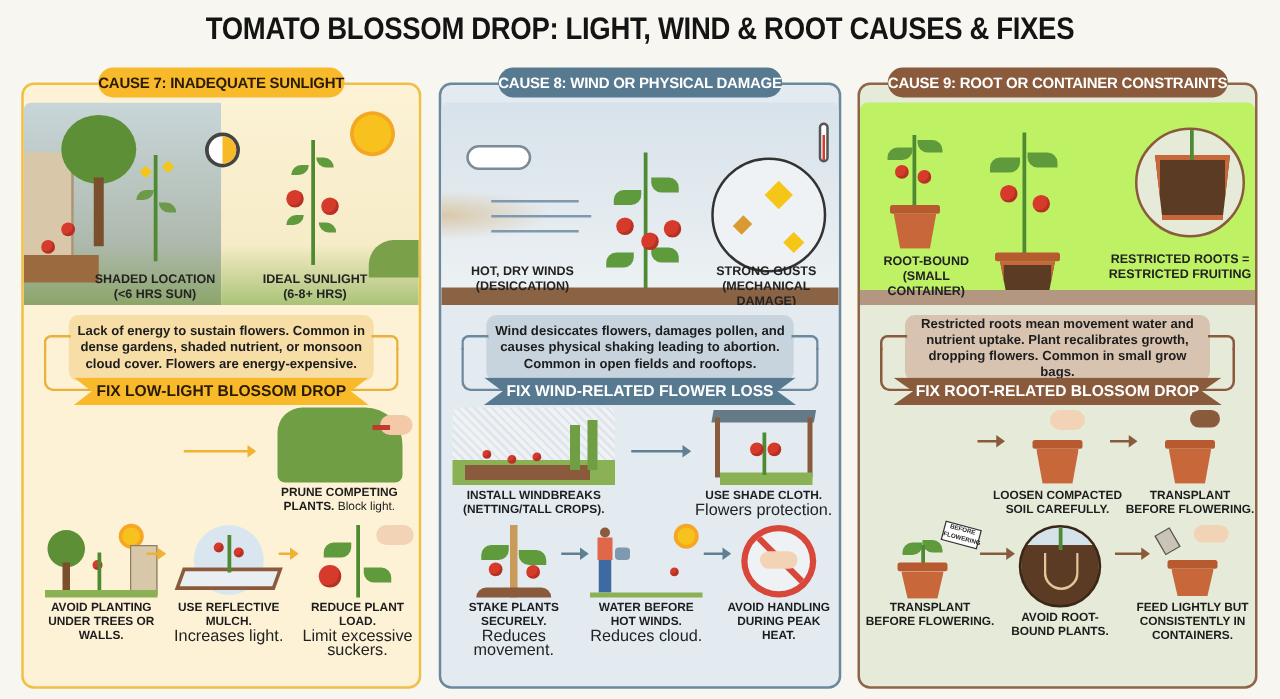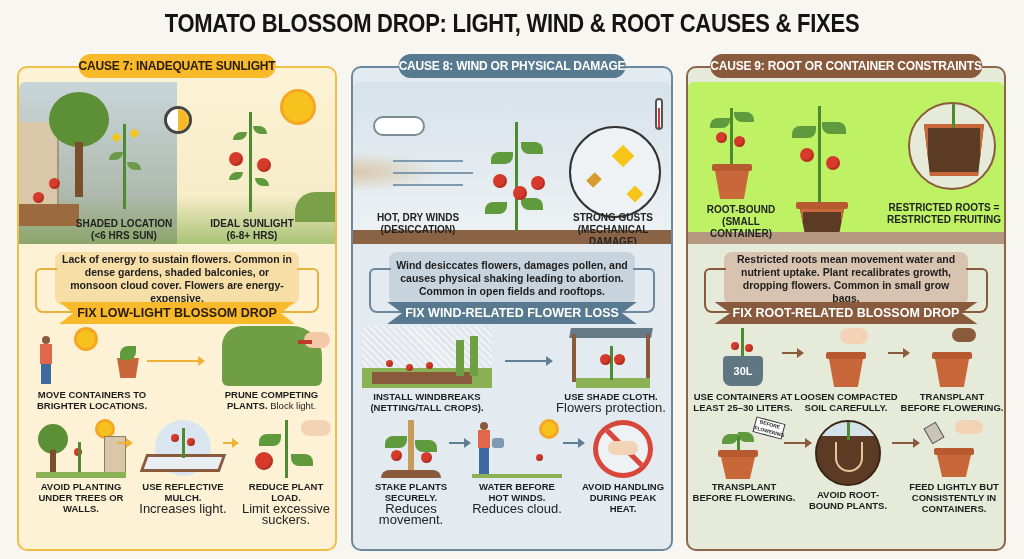--- a/index.html
+++ b/index.html
@@ -131,35 +131,24 @@
       <div class="scene-label" style="left:10px;top:136px;width:130px;">
         <div>IDEAL SUNLIGHT</div>
         <div>(6-8+ HRS)</div>
       </div>
     </div>
     <div style="position:absolute;left:145px;top:24px;width:28px;height:28px;border-radius:50%;background:#fff;border:3px solid #444;">
       <div style="position:absolute;right:0;top:0;width:11px;height:22px;background:#f6b928;border-radius:0 11px 11px 0;"></div>
     </div>
   </div>
 
-  <div class="desc">Lack of energy to sustain flowers. Common in dense gardens, shaded balconies, or monsoon cloud cover. Flowers are energy-expensive.</div>
+  <div class="desc">Lack of energy to sustain flowers. Common in dense gardens, shaded nutrient, or monsoon cloud cover. Flowers are energy-expensive.</div>
   <div class="loop"></div>
   <div class="fix-banner">FIX LOW-LIGHT BLOSSOM DROP</div>
 
-  <div class="fix-item" style="left:8px;top:258px;width:130px;">
-    <div class="ill" style="width:120px;height:60px;">
-      <div style="position:absolute;left:10px;top:10px;width:8px;height:8px;border-radius:50%;background:#8a5a3c;"></div>
-      <div style="position:absolute;left:8px;top:18px;width:12px;height:20px;background:#e0674a;"></div>
-      <div style="position:absolute;left:9px;top:38px;width:10px;height:20px;background:#3d6aa0;"></div>
-      <div class="sunicon" style="left:45px;top:4px;width:18px;height:18px;"></div>
-      <div class="pot" style="left:85px;top:32px;width:22px;height:20px;"></div>
-      <div class="leaf" style="left:88px;top:20px;width:16px;height:14px;"></div>
-    </div>
-    <div class="lbl">MOVE CONTAINERS TO BRIGHTER LOCATIONS.</div>
-  </div>
 
   <div class="arrow" style="left:128px;top:292px;width:56px;"></div>
 
   <div class="fix-item" style="left:190px;top:258px;width:125px;">
     <div class="ill" style="width:100px;height:60px;background:#6f9e45;border-radius:20px 30px 6px 6px;">
       <div style="position:absolute;right:-8px;top:6px;width:26px;height:16px;background:#f3c9a7;border-radius:8px;"></div>
       <div style="position:absolute;right:10px;top:14px;width:14px;height:4px;background:#c0392b;"></div>
     </div>
     <div class="lbl"><span>PRUNE COMPETING PLANTS.</span> <span class="inline-sub">Block light.</span></div>
   </div>
@@ -347,29 +336,20 @@
     <div class="scene-label" style="left:196px;top:120px;width:120px;">
       <div>RESTRICTED ROOTS =</div>
       <div>RESTRICTED FRUITING</div>
     </div>
   </div>
 
   <div class="desc">Restricted roots mean movement water and nutrient uptake. Plant recalibrates growth, dropping flowers. Common in small grow bags.</div>
   <div class="loop"></div>
   <div class="fix-banner">FIX ROOT-RELATED BLOSSOM DROP</div>
 
-  <div class="fix-item" style="left:4px;top:258px;width:102px;">
-    <div class="ill" style="width:60px;height:62px;">
-      <div class="stem" style="left:28px;top:2px;height:30px;"></div>
-      <div class="tomato" style="left:18px;top:16px;width:8px;height:8px;"></div>
-      <div class="tomato" style="left:32px;top:18px;width:8px;height:8px;"></div>
-      <div style="position:absolute;left:10px;top:30px;width:40px;height:30px;background:#5f7683;border-radius:4px 4px 8px 8px;color:#fff;font-weight:700;font-size:11px;line-height:30px;">30L</div>
-    </div>
-    <div class="lbl">USE CONTAINERS AT LEAST 25–30 LITERS.</div>
-  </div>
 
   <div class="arrow" style="left:94px;top:284px;width:20px;"></div>
 
   <div class="fix-item" style="left:106px;top:258px;width:104px;">
     <div class="ill" style="width:60px;height:62px;">
       <div style="position:absolute;left:24px;top:2px;width:28px;height:16px;background:#f3d3b5;border-radius:8px;"></div>
       <div class="pot-rim" style="left:10px;top:26px;"></div>
       <div class="pot" style="left:13px;top:33px;"></div>
     </div>
     <div class="lbl">LOOSEN COMPACTED SOIL CAREFULLY.</div>

